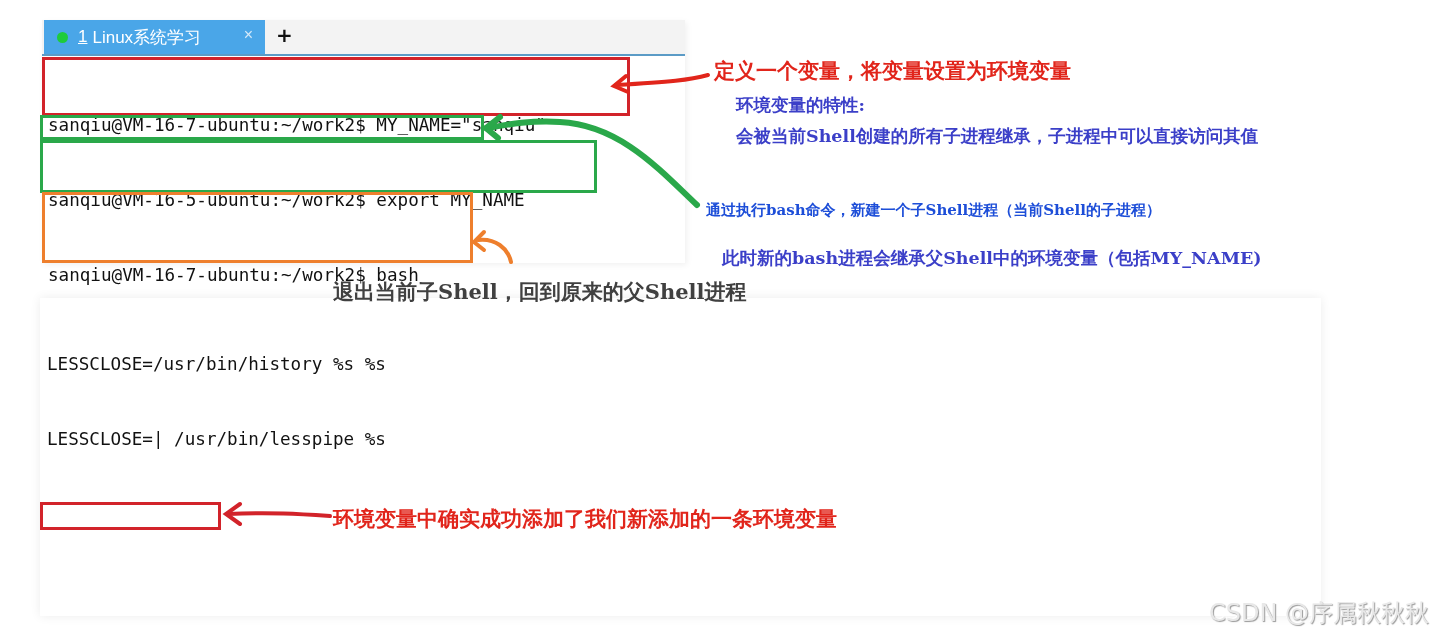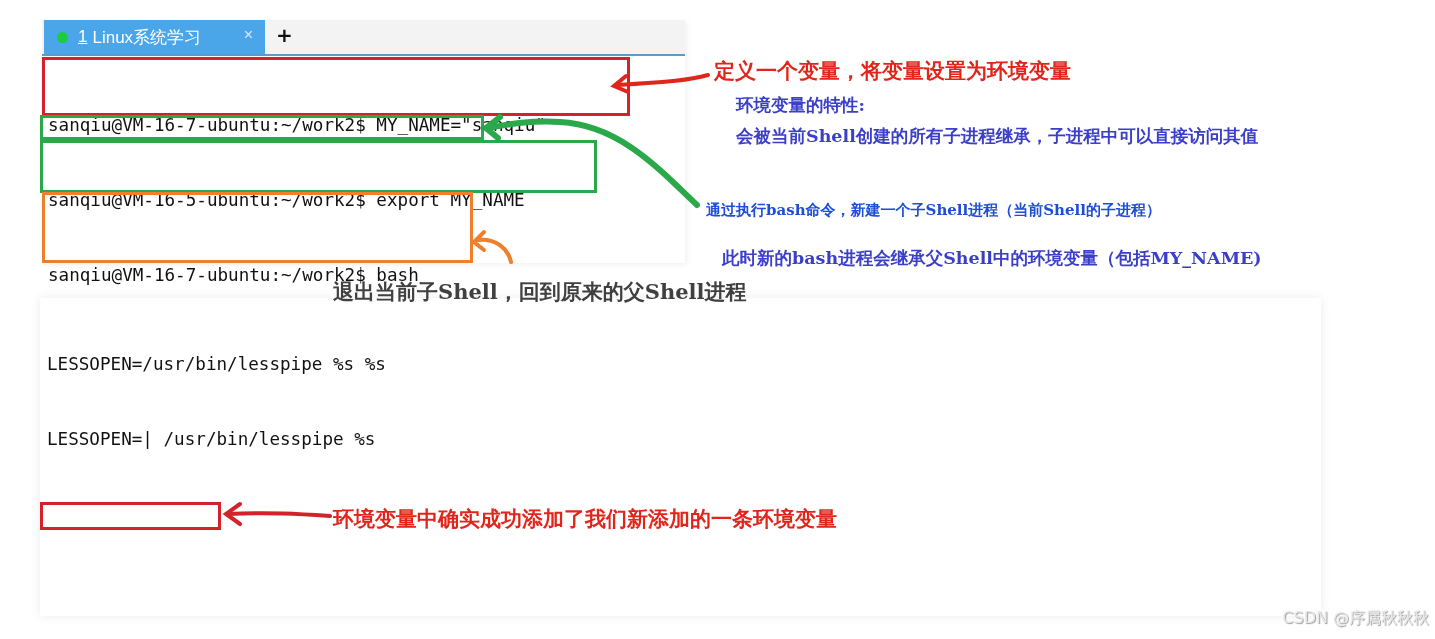--- a/index.html
+++ b/index.html
@@ -45,21 +45,21 @@
   .red { border-color:#d2232a; }
   .green { border-color:#2aa84a; }
   .orange { border-color:#ee7f2d; }
 
   .note { position:absolute; white-space:nowrap; font-family:"DejaVu Serif", serif; font-weight:bold; }
   .note.red-t { color:#e1251b; font-size:21px; }
   .note.blue-t { color:#3b3fc8; font-size:17.5px; }
   .note.green-t { color:#1d4ed8; font-size:15px; }
   .note.orange-t { color:#404040; font-size:21px; }
   .watermark {
-    position:absolute; right:6px; bottom:10px; font-size:16px;
+    position:absolute; right:6px; bottom:10px; font-size:24px;
     color:#e8e8e8; font-family:"DejaVu Sans", sans-serif;
     text-shadow: 1px 1px 1px #9a9a9a, -1px -1px 0 #ffffff;
   }
   svg.arrows { position:absolute; left:0; top:0; pointer-events:none; }
 </style>
 </head>
 <body>
 
 <div class="term1">
   <div class="tabbar">
@@ -78,22 +78,22 @@
     <div>sanqiu@VM-16-7-ubuntu:~/work2$ echo $MY_NAME</div>
     <div>sanqiu</div>
     <div>sanqiu@VM-16-7-ubuntu:~/work2$ exit</div>
     <div>exit</div>
     <div>sanqiu@VM-16-7-ubuntu:~/work2$ env</div>
   </div>
 </div>
 
 <div class="term2">
   <div class="lines mono">
-    <div>LESSOPEN=/usr/bin/lesspipe %s %s</div>
-    <div>LESSOPEN=| /usr/bin/lesspipe %s</div>
+    <div>LESSCLOSE=/usr/bin/history %s %s</div>
+    <div>LESSCLOSE=| /usr/bin/lesspipe %s</div>
     
     
     
     
     
     
     
     
   </div>
 </div>

